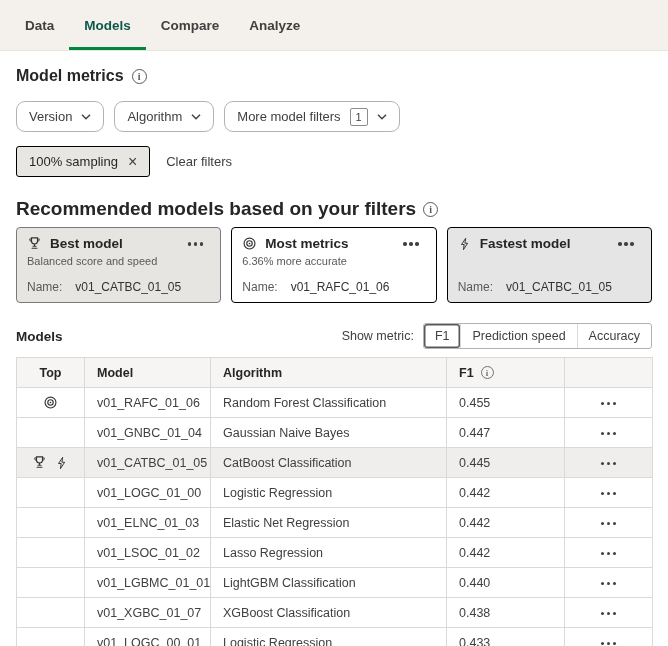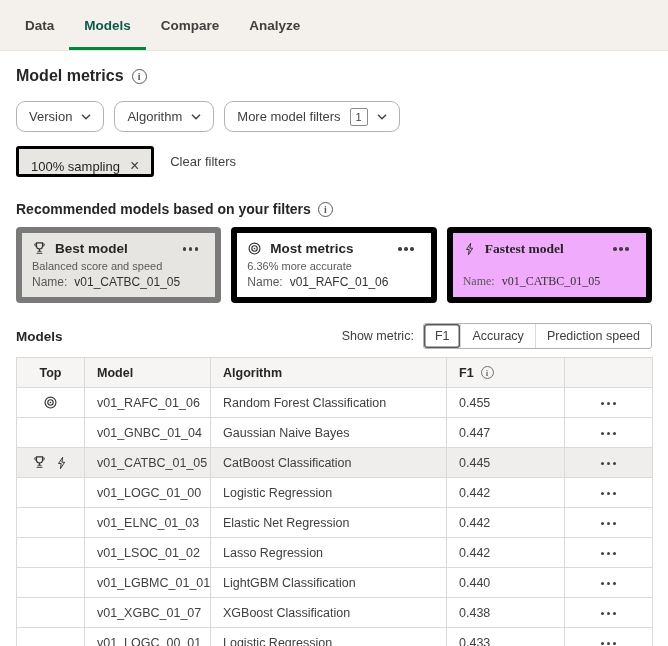--- a/index.html
+++ b/index.html
@@ -49,47 +49,47 @@
     height: 31px; padding: 0 12px;
     background: #fff; border: 1px solid #b3b3b3; border-radius: 9px;
     font-family: inherit; font-size: 13px; color: #404040; cursor: pointer;
   }
   .count-badge {
     display: inline-flex; align-items: center; justify-content: center;
     width: 18px; height: 18px; border: 1px solid #8c8c8c; border-radius: 2px;
     font-size: 11px; color: #404040;
   }
   .chip {
-    display: inline-flex; align-items: flex-end; gap: 10px;
+    display: inline-flex; align-items: center; gap: 10px;
     height: 31px; padding: 0 12px;
-    background: #e8e6e2; border: 3px solid #000000; border-radius: 3px;
+    background: #e8e6e2; border: 1px solid #000000; border-radius: 3px;
     font-size: 13px; color: #262626; cursor: default;
   }
   .chip-x { font-size: 16px; line-height: 1; color: #404040; cursor: pointer; }
   .clear-btn {
     background: none; border: none; padding: 0; margin-left: 6px;
     font-family: inherit; font-size: 13px; color: #404040; cursor: pointer;
   }
 
   
   .rec-row { display: flex; align-items: center; gap: 7px; margin-top: 24px; height: 16px; }
-  .rec-row h2 { margin: 0; font-size: 14px; font-weight: 700; color: #262626; }
+  .rec-row h2 { margin: 0; font-size: 19px; font-weight: 700; color: #262626; }
   .cards { display: flex; gap: 10px; margin-top: 10px; }
   .card {
     flex: 1; height: 76px; padding: 8px 10px;
-    background: #fff; border: 6px solid #000000; border-radius: 4px;
+    background: #fff; border: 1px solid #000000; border-radius: 4px;
     display: flex; flex-direction: column; cursor: pointer;
   }
   .card.selected { background: #e7e5e1; border-color: #7a7a7a; }
-  .card.filled { background: #f0abfc; font-family: Liberation Serif, serif; }
+  .card.filled { background: #e5e5e5; }
   .card-top { display: flex; align-items: center; gap: 8px; }
   .card-title { font-size: 13.5px; font-weight: 700; color: #262626; }
   .card-menu { margin-left: auto; }
   .card-sub { font-size: 11px; color: #595959; margin-top: 3px; min-height: 13px; }
-  .card-name { margin-top: auto; font-size: 12px; color: #595959; display: flex; gap: 7px; align-items: baseline; }
+  .card-name { margin-top: auto; font-size: 12px; color: #595959; display: flex; gap: 13px; align-items: baseline; }
   .card-name .name-val { color: #333; font-size: 12px; }
 
   .dots-btn {
     background: none; border: none; padding: 6px 7px; cursor: pointer;
     display: inline-flex; align-items: center;
   }
   .dots {
     width: 3.5px; height: 3.5px; border-radius: 50%; background: #404040;
     box-shadow: -6px 0 0 #404040, 6px 0 0 #404040; margin: 0 6px;
   }
@@ -245,22 +245,22 @@
     </div>
 
   </div>
 
   <div class="models-row">
     <h2>Models</h2>
     <div class="metric-group">
       <span class="metric-label">Show metric:</span>
       <div class="segmented">
         <button class="segment selected">F1</button>
+        <button class="segment">Prediction speed</button>
         <button class="segment">Accuracy</button>
-        <button class="segment">Prediction speed</button>
       </div>
     </div>
   </div>
 
   <table>
     <colgroup>
       <col style="width:68px">
         <col style="width:126px">
         <col style="width:236px">
         <col style="width:118px">

